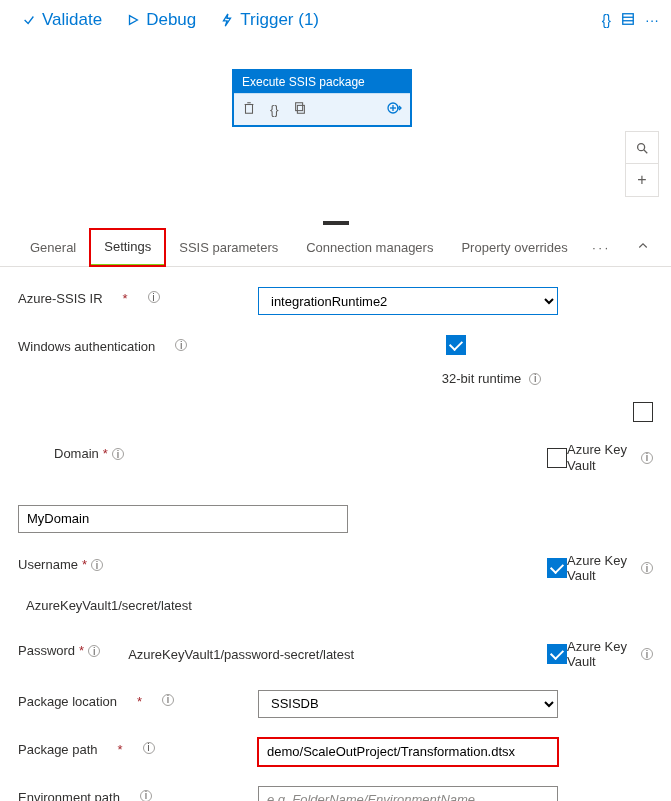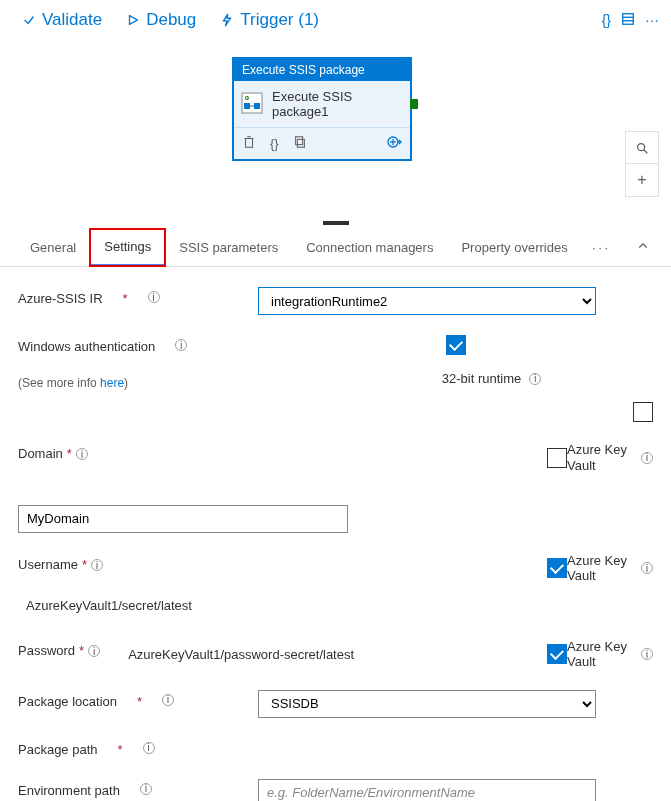--- a/index.html
+++ b/index.html
@@ -27,21 +27,21 @@
     cursor: pointer;
     font-size: 17px;
   }
   .tb-icon { width: 14px; height: 14px; display: flex; align-items:center; justify-content:center; }
   .tb-icon svg { stroke: #0078d4; fill: none; stroke-width:1.5; }
   .tb-right { margin-left: auto; display:flex; gap:10px; }
   .tb-right-icon { color:#0078d4; font-size:14px; cursor:pointer; }
 
   .canvas { height: 180px; position: relative; background:#fff; }
   .node {
-    position: absolute; left: 232px; top: 16px;
+    position: absolute; left: 232px; top: 28px;
     width: 180px; border: 2px solid #0078d4; background:#fff;
   }
   .node-header {
     background:#0078d4; color:#fff; font-size:12px; padding:4px 8px;
   }
   .node-body {
     background:#eaf3fc; padding:8px 6px; display:flex; align-items:center; gap:8px; position:relative;
   }
   .node-actions {
     background:#eaf3fc; border-top:1px solid #c7e0f4; padding:6px 8px; display:flex; align-items:center; gap:14px;
@@ -61,40 +61,40 @@
     border-bottom:1px solid #e1dfdd; color:#605e5c; font-size:16px; cursor:pointer; background:#fff;
   }
   .side-tools div:last-child { border-bottom:none; }
   
   .drag-handle { width:26px; height:4px; background:#323130; margin:0 auto 4px; }
   
   .tabs-row {
     display:flex; align-items:center; border-bottom:1px solid #e1dfdd; padding:0 16px;
   }
   .tab { padding:10px 14px; color:#605e5c; cursor:pointer; white-space:nowrap; }
-  .tab.active { color:#323130; border-bottom:2px solid #3b82f6; }
+  .tab.active { color:#323130; border-bottom:2px solid #84cc16; }
   .tab.active.hl { outline:2px solid #e60000; outline-offset:-1px; }
   .tabs-spacer { flex:1; }
   .tabs-more { padding:10px; color:#605e5c; letter-spacing:2px; cursor:pointer; }
   .collapse { padding:10px 6px; cursor:pointer; color:#605e5c; }
 
   .form { padding: 20px 18px 40px; }
   .row { display:flex; align-items:flex-start; margin-bottom:20px; }
   .row.tight { margin-bottom:10px; }
   .lbl { width:240px; display:flex; align-items:flex-start; flex-wrap:wrap; gap:20px; line-height:1.3; padding-top:4px;}
   .lbl .sub { width:100%; color:#605e5c; font-size:12px; }
   .req { color:#a4262c; }
   .info { color:#605e5c; font-size:11px; border:1px solid #a19f9d; border-radius:50%; width:12px; height:12px; display:inline-flex; align-items:center; justify-content:center; line-height:1; }
   .link { color:#0078d4; cursor:pointer; }
   
   .ctrl { flex:1; display:flex; flex-direction:column; gap:6px; }
   .hstack { display:flex; align-items:center; gap:16px; }
   
   select, input[type=text] {
-    width: 338px; max-width:100%; height: 28px; padding: 2px 8px;
+    width: 300px; max-width:100%; height: 28px; padding: 2px 8px;
     border:1px solid #8a8886; font-family:inherit; font-size:13px; background:#fff;
   }
   select.primary, input.primary { border-color:#0078d4; }
   input.hl { outline:2px solid #e60000; outline-offset:-1px; border-color:#e60000; }
   input::placeholder { color:#8a8886; font-style:italic; }
   
   .cb { width:20px; height:20px; border:1px solid #323130; background:#fff; display:inline-flex; align-items:center; justify-content:center; cursor:pointer;}
   .cb.checked { background:#0078d4; border-color:#0078d4; }
   .cb.checked::after { content:""; width:6px; height:10px; border:solid #fff; border-width:0 2px 2px 0; transform:rotate(45deg); margin-bottom:2px;}
   
@@ -141,34 +141,20 @@
           <line x1="2" y1="6" x2="14" y2="6"></line>
           <line x1="2" y1="10" x2="14" y2="10"></line>
         </svg></span>
     <span class="tb-right-icon">···</span>
   </div>
 </div>
 
 <div class="canvas">
   <div class="node">
     <div class="node-header">Execute SSIS package</div>
-    <div class="node-body">
-      <span>
-        <svg class="pkg-icon" viewBox="0 0 24 24">
-            <rect x="2" y="2" width="20" height="20" fill="#fff" stroke="#8a8886"></rect>
-            <circle cx="7" cy="7" r="2" fill="#107c10"></circle>
-            <polygon points="6,6 9,7 6,8" fill="#fff"></polygon>
-            <rect x="4" y="12" width="6" height="6" fill="#0078d4"></rect>
-            <rect x="14" y="12" width="6" height="6" fill="#0078d4"></rect>
-            <line x1="10" y1="15" x2="14" y2="15" stroke="#605e5c"></line>
-          </svg>
-      </span>
-      <span>Execute SSIS package1</span>
-      <div class="node-conn"></div>
-    </div>
     <div class="node-actions">
       <span><svg width="14" height="14" viewBox="0 0 16 16" style="stroke:#605e5c;fill:none;stroke-width:1.2">
             <rect x="4" y="4" width="8" height="10"></rect>
             <line x1="3" y1="4" x2="13" y2="4"></line>
             <line x1="6" y1="2" x2="10" y2="2"></line>
           </svg></span>
       <span>{}</span>
       <span><svg width="14" height="14" viewBox="0 0 16 16" style="stroke:#605e5c;fill:none;stroke-width:1.2">
             <rect x="5" y="5" width="8" height="9"></rect>
             <rect x="3" y="2" width="8" height="9"></rect>
@@ -221,37 +207,34 @@
       <select class="primary">
         <option>integrationRuntime2</option>
       </select>
     </div>
   </div>
 
   <div class="row">
     <div class="lbl">
       <span>Windows authentication</span>
       <span class="info">i</span>
-      <span class="sub">
-        <span>(See more info </span><span class="link">here</span><span>)</span>
-      </span>
     </div>
     <div class="ctrl hstack">
       <span class="cb checked"></span>
       <div class="mid-extra">
         <span>32-bit runtime</span>
         <span class="info">i</span>
       </div>
       <span class="cb" style="margin-left:auto"></span>
     </div>
   </div>
 
   <div class="row">
     <div class="lbl" style="width:auto;flex:1;flex-direction:column;align-items:flex-start;">
-      <div style="display:flex;gap:4px;align-items:center;">
+      <div style="display:flex;gap:4px;align-items:center;margin-left:36px;">
         <span>Domain</span>
         <span class="req">*</span>
         <span class="info">i</span>
       </div>
       <input type="text" style="width: 330px; margin-top: 22px;" value="MyDomain">
     </div>
     <div class="akv-col">
       <span class="cb"></span>
       <span class="akv-label">Azure Key Vault</span>
       <span class="info">i</span>
@@ -302,20 +285,23 @@
       </select>
     </div>
   </div>
 
   <div class="row">
     <div class="lbl">
       <span>Package path</span>
       <span class="req">*</span>
       <span class="info">i</span>
     </div>
+    <div class="ctrl">
+      <input type="text" class="hl" value="demo/ScaleOutProject/Transformation.dtsx" style="">
+    </div>
   </div>
 
   <div class="row">
     <div class="lbl">
       <span>Environment path</span>
       <span class="info">i</span>
     </div>
     <div class="ctrl">
       <input type="text" placeholder="e.g. FolderName/EnvironmentName" style="">
     </div>

